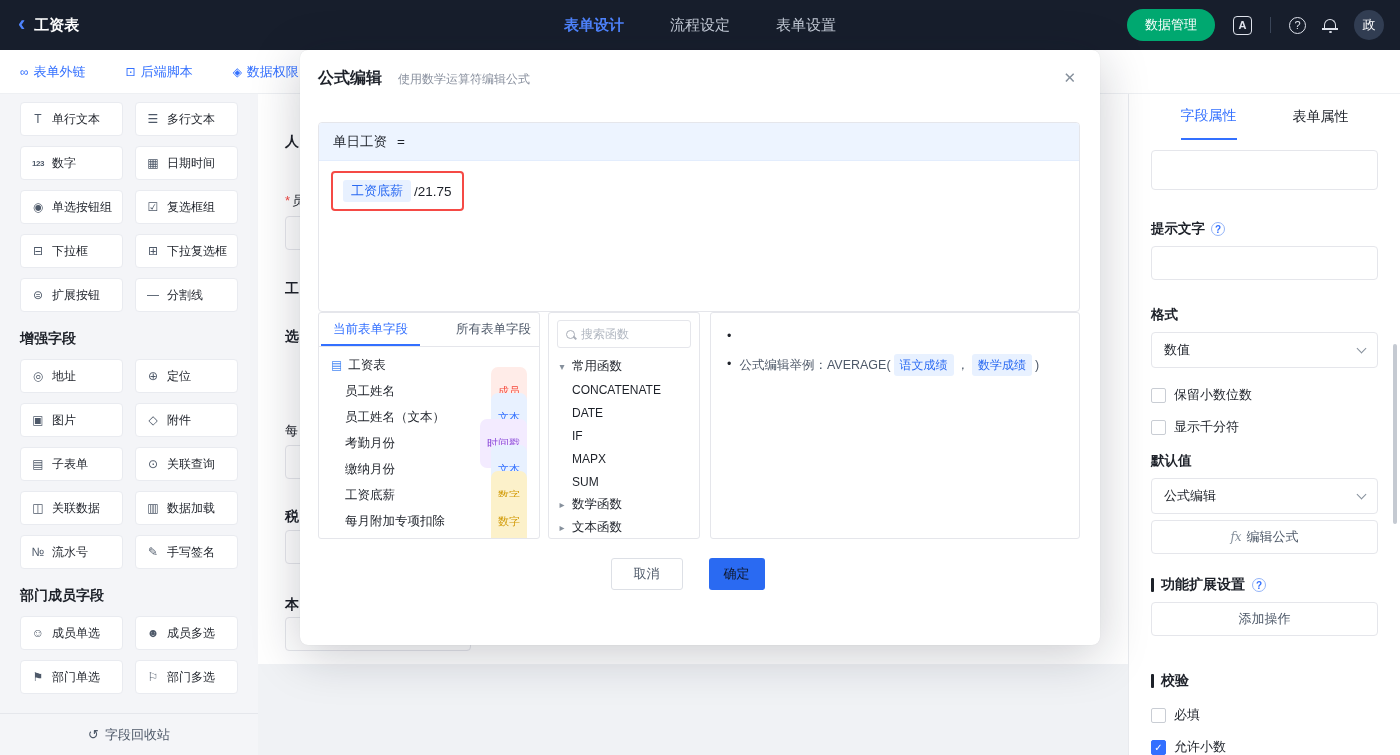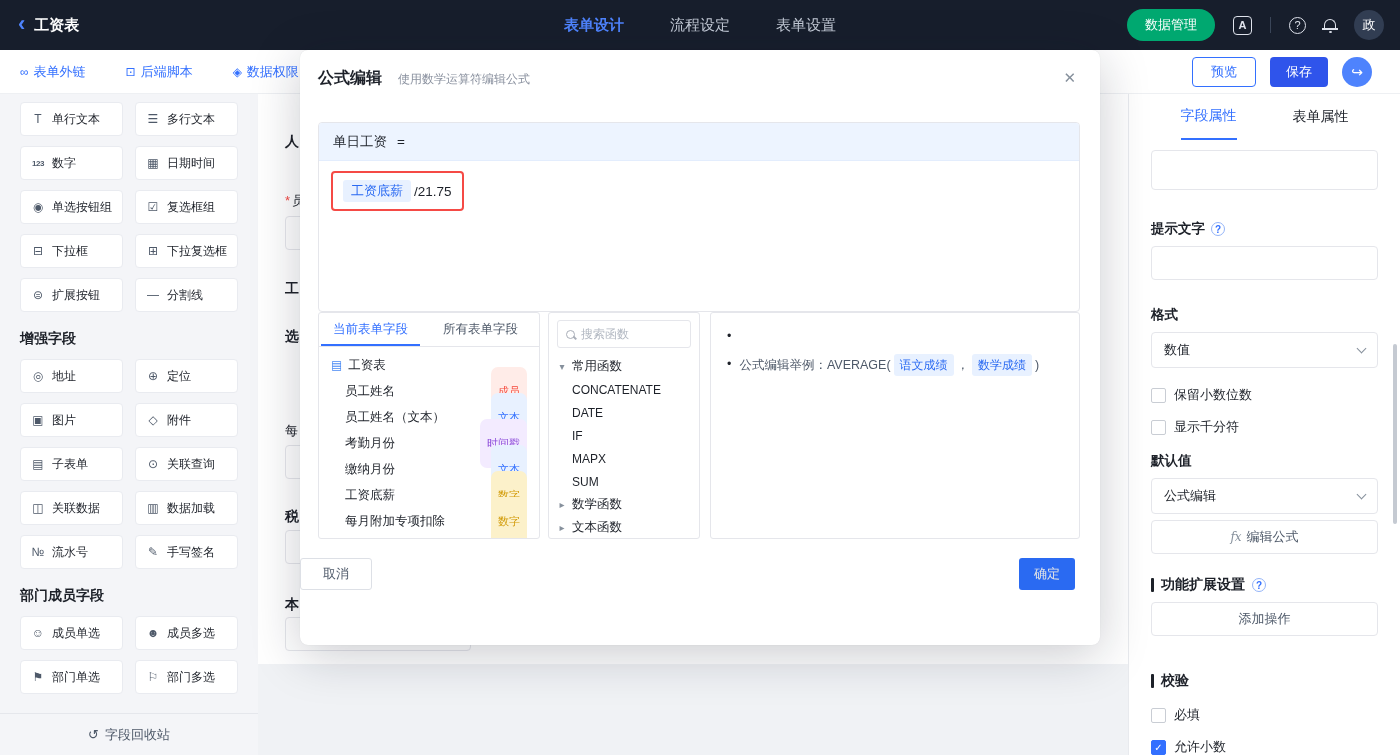--- a/index.html
+++ b/index.html
@@ -90,21 +90,21 @@
   .chip{background:#e8f1ff;color:#2a6af2;font-size:13px;padding:2px 8px;border-radius:3px;white-space:nowrap;cursor:pointer}
   .chip.sm{font-size:12px;padding:1px 6px;margin:0 3px;cursor:default}
   .f-expr{font-size:13.5px;color:#1d2129}
   .m-labels{display:flex;margin:12px 20px 6px 18px}
   .m-lab{font-size:12.5px;color:#86909c}
   .lab-var{width:230px}
   .m-panels{display:flex;margin:0 20px 0 18px;gap:8px;height:227px}
   .p-var{width:222px;border:1px solid #e5e6eb;border-radius:3px;overflow:hidden;flex:none}
   .p-fn{width:152px;border:1px solid #e5e6eb;border-radius:3px;overflow:hidden;flex:none;margin-right:2px}
   .p-help{flex:1;border:1px solid #e5e6eb;border-radius:3px;padding:13px 16px;overflow:hidden}
-  .pv-tabs{height:34px;border-bottom:1px solid #e5e6eb;display:flex;align-items:stretch;gap:11px;padding:0 2px}
+  .pv-tabs{height:34px;border-bottom:1px solid #e5e6eb;display:flex;align-items:stretch;gap:24px;padding:0 2px}
   .pv-tab{padding:0 12px;display:flex;align-items:center;font-size:12.5px;color:#4e5969;cursor:pointer;white-space:nowrap}
   .pv-tab.active{color:#3370ff;box-shadow:inset 0 -2px 0 #3370ff;font-weight:500}
   .vt{padding:5px 12px}
   .vt-root{display:flex;align-items:center;gap:6px;height:26px;font-size:12.5px;color:#1d2129;cursor:pointer}
   .vt-doc{color:#4a8af4;font-size:12px}
   .vt-row{display:flex;align-items:center;height:26px;padding-left:14px;font-size:12.5px;color:#1d2129;cursor:pointer}
   .vt-name{overflow:hidden;text-overflow:ellipsis;white-space:nowrap}
   .tag{margin-left:auto;font-size:11px;line-height:17px;padding:16px 7px;border-radius:7px;flex:none}
   .tag-member{color:#f5483b;background:#ffece8}
   .tag-text{color:#3370ff;background:#e8f1ff}
@@ -115,23 +115,23 @@
   .fn-search input::placeholder{color:#b2b8c2}
   .mag{width:9px;height:9px;border:1.5px solid #a9aeb8;border-radius:50%;position:relative;flex:none}
   .mag::after{content:'';position:absolute;width:4px;height:1.5px;background:#a9aeb8;transform:rotate(45deg);right:-3px;bottom:-1px}
   .ft{padding:0 8px}
   .ft-group{display:flex;align-items:center;gap:5px;height:23px;font-size:12.5px;color:#1d2129;cursor:pointer}
   .ft-chev{color:#86909c;font-size:10px;width:10px;text-align:center}
   .ft-item{height:23px;display:flex;align-items:center;padding-left:15px;font-size:12px;color:#1d2129;cursor:pointer}
   .h-line{display:flex;gap:8px;font-size:12.5px;color:#4e5969;line-height:20px;margin-bottom:8px;align-items:flex-start}
   .h-dot{color:#1d2129}
   .h-text{display:flex;align-items:center;flex-wrap:wrap}
-  .m-footer{display:flex;justify-content:space-between;gap:26px;margin-top:19px;padding-right:25px}
+  .m-footer{display:flex;justify-content:center;gap:26px;margin-top:19px;padding-right:25px}
   .btn-cancel{width:72px;height:32px;border:1px solid #dde0e6;border-radius:3px;color:#4e5969;font-size:13px;display:flex;align-items:center;justify-content:center;cursor:pointer}
-  .btn-confirm{width:56px;height:32px;background:#2a6af2;border-radius:3px;color:#e5e5e5;font-size:13px;display:flex;align-items:center;justify-content:center;cursor:pointer}
+  .btn-confirm{width:56px;height:32px;background:#2a6af2;border-radius:3px;color:#0f172a;font-size:13px;display:flex;align-items:center;justify-content:center;cursor:pointer}
 </style>
 </head>
 <body>
 
 <div class="topbar">
   <div class="tb-left">
     <span class="back">
       <span class="back-ch">‹</span>
       <span class="tb-title">工资表</span>
     </span>
@@ -161,27 +161,20 @@
       </div>
       <div class="tool-item">
         <span class="tool-ic">⊡</span>
         <span>后端脚本</span>
       </div>
       <div class="tool-item">
         <span class="tool-ic">◈</span>
         <span>数据权限</span>
       </div>
     </div>
-  <div class="tool-right">
-    <div class="btn-outline">预览</div>
-    <div class="btn-primary">保存</div>
-    <div class="share-circle">
-        <span>↪</span>
-      </div>
-  </div>
 </div>
 
 <div class="sidebar">
   <div class="sb-grid" id="basic-fields">
       <div class="fld-btn">
         <span class="fld-ic">T</span>
         <span class="fld-lb">单行文本</span>
       </div>
       <div class="fld-btn">
         <span class="fld-ic">☰</span>

